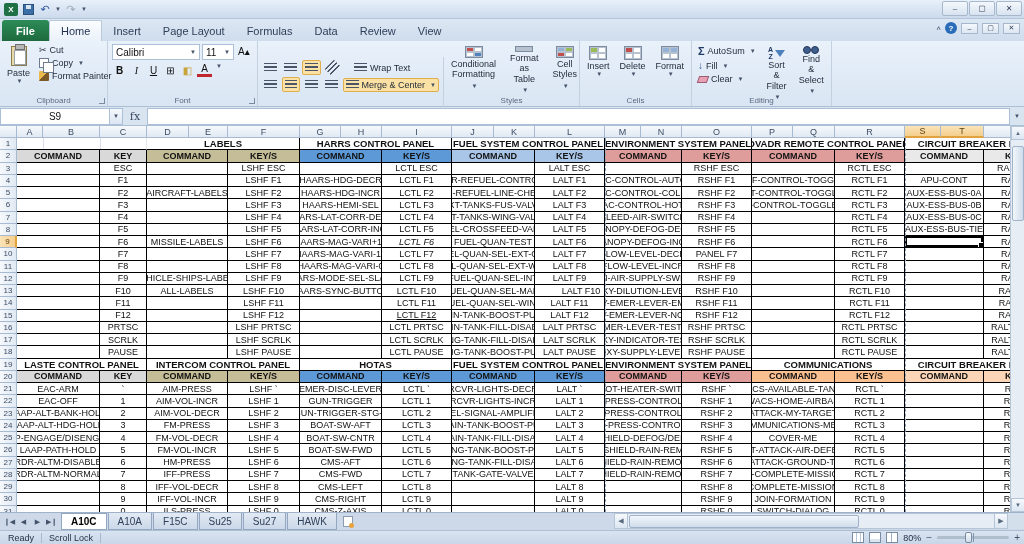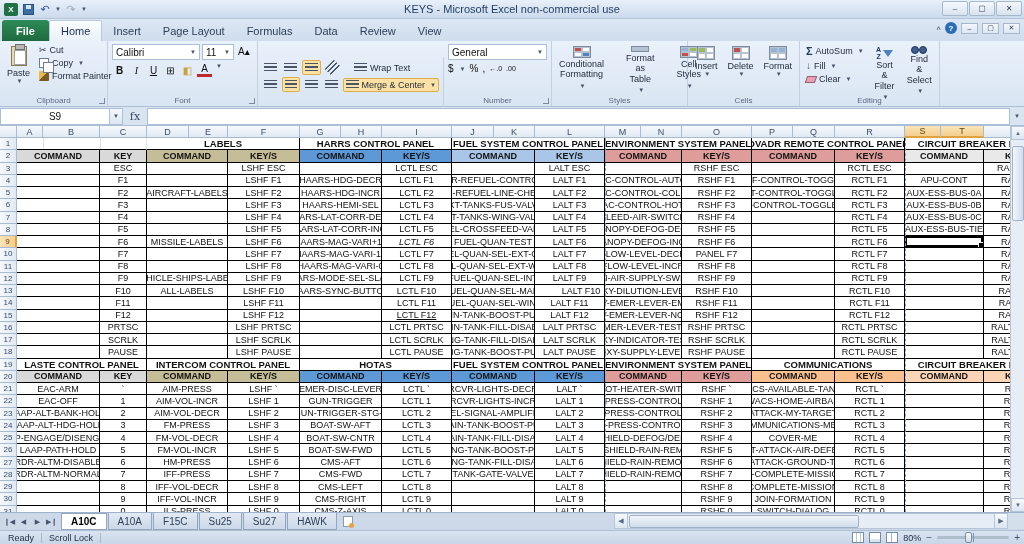--- a/index.html
+++ b/index.html
@@ -138,21 +138,20 @@
       </span>
     <span class="qicon">
         <span class="undoglyph">↶</span>
       </span>
     <span class="qdd">▼</span>
     <span class="qicon">
         <span class="redoglyph">↷</span>
       </span>
     <span class="qdd">▼</span>
   </div>
-  <div id="title-text">KEYS  -  Microsoft Excel non-commercial use</div>
   <div id="winbtns">
     <span class="winbtn">‒</span>
     <span class="winbtn">▢</span>
     <span class="winbtn">✕</span>
   </div>
 </div>
 
 <div id="tabrow" class="abs">
   <div id="file-tab">File</div>
   <div class="rtab active">Home</div>
@@ -260,38 +259,22 @@
       <span class="smbtn hl-on">
           <span class="stripes"></span>
           <span>Merge &amp; Center</span>
           <span class="dd">▼</span>
         </span>
     </div>
     <div class="glabel"><span>Alignment</span></div>
     <span class="launcher"></span>
   </div>
 
-  <div class="rgroup" style="width:108px;">
-    <div class="combo">
-        <span>General</span>
-        <span class="dd">▼</span>
-      </div>
-    <div class="numicons">
-      <span>$</span>
-        <span class="dd">▼</span>
-      <span>%</span>
-      <span>,</span>
-      <span class="tinytxt">←.0</span>
-      <span class="tinytxt">.00</span>
-    </div>
-    <div class="glabel"><span>Number</span></div>
-    <span class="launcher"></span>
-  </div>
-
-  <div class="rgroup" style="width:136px;display:flex;gap:16px;">
+
+  <div class="rgroup" style="width:136px;display:flex;gap:8px;">
     <div class="bigbtn">
       <span class="sticon">
           <span class="st-red"></span>
           <span></span>
           <span></span>
           <span class="st-blue"></span>
         </span>
       <span>Conditional</span>
         <span><span>Formatting</span> <span class="dd">▼</span></span>
     </div>

